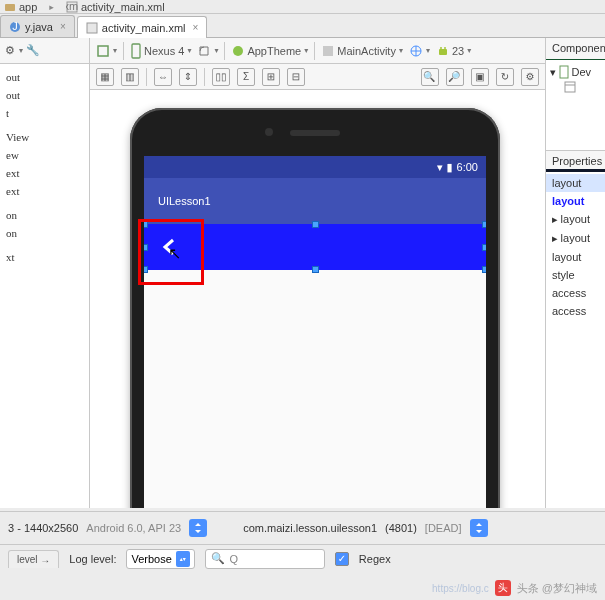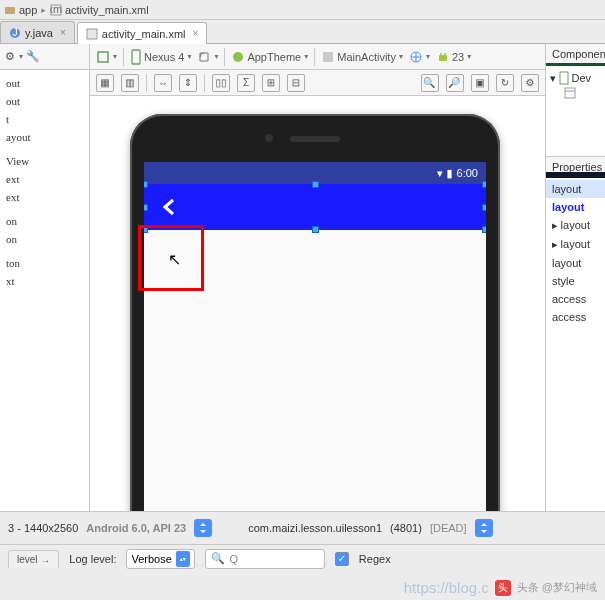--- a/index.html
+++ b/index.html
@@ -1,19 +1,19 @@
 <!DOCTYPE html>
 <html><head>
 <meta charset="utf-8">
 <style>
 * { box-sizing: border-box; margin: 0; padding: 0; font-family: -apple-system, "Lucida Grande", Arial, sans-serif; font-size: 11px; }
 body { background: #ececec; width: 605px; height: 600px; overflow: hidden; position: relative; }
 
 
-.path-bar { height: 20px; background: #ececec; border-bottom: 1px solid #c8c8c8; display: flex; align-items: center; padding: 0 4px; gap: 4px; }
+.path-bar { height: 14px; background: #ececec; border-bottom: 1px solid #c8c8c8; display: flex; align-items: center; padding: 0 4px; gap: 12px; }
 .path-item { display: flex; align-items: center; gap: 3px; color: #444; }
 .path-chev { color: #888; font-size: 9px; }
 .mini-icon { width: 12px; height: 12px; display: inline-flex; align-items: center; justify-content: center; }
 
 
 .tab-bar { height: 24px; background: #ececec; display: flex; align-items: flex-end; border-bottom: 1px solid #b5b5b5; }
 .tab { height: 22px; padding: 0 8px; display: flex; align-items: center; gap: 4px; border: 1px solid #b5b5b5; border-bottom: none; border-radius: 3px 3px 0 0; background: #e8e8e8; margin-right: 2px; color: #333; }
 .tab.inactive { background: #e0e0e0; }
 .tab.active { background: #fff; position: relative; top: 1px; }
 .tab .close-x { color: #888; cursor: pointer; font-size: 10px; margin-left: 3px; }
@@ -40,47 +40,47 @@
 .phone .camera { position: absolute; top: 20px; left: calc(50% - 50px); width: 8px; height: 8px; background: #333; border-radius: 50%; }
 .screen { width: 100%; height: 100%; background: #fafafa; position: relative; overflow: hidden; }
 .status-bar { height: 22px; background: #2e3fa0; display: flex; align-items: center; justify-content: flex-end; padding: 0 8px; gap: 4px; color: #fff; font-size: 11px; }
 .app-bar { height: 46px; background: #3f51b5; color: #fff; display: flex; align-items: center; padding: 0 14px; font-size: 15px; }
 .blue-bar { height: 46px; background: #1a1aff; position: relative; display: flex; align-items: center; padding: 0 14px; }
 .sel-handle { position: absolute; width: 7px; height: 7px; background: #4aa3ff; border: 1px solid #1565c0; }
 .red-box { position: absolute; border: 3px solid #e00; }
 .cursor-arrow { position: absolute; font-size: 16px; color: #000; pointer-events: none; }
 
 .right-strip { width: 60px; border-left: 1px solid #c8c8c8; background: #fff; display: flex; flex-direction: column; }
-.right-header { height: 22px; border-bottom: 3px solid #14532d; background: #f6f6f6; padding: 4px 6px; color: #333; overflow: hidden; }
+.right-header { height: 22px; border-bottom: 1px solid #14532d; background: #f6f6f6; padding: 4px 6px; color: #333; overflow: hidden; }
 .tree { padding: 4px 2px; height: 90px; }
 .tree-row { display: flex; align-items: center; gap: 2px; padding: 1px 2px; color: #333; }
-.props-header { height: 22px; border-top: 1px solid #c8c8c8; border-bottom: 6px solid #0f172a; background: #f6f6f6; padding: 4px 6px; color: #333; overflow: hidden; }
+.props-header { height: 22px; border-top: 1px solid #c8c8c8; border-bottom: 3px solid #0f172a; background: #f6f6f6; padding: 4px 6px; color: #333; overflow: hidden; }
 .props { padding: 2px 0; }
 .prop-row { padding: 3px 6px; color: #333; overflow: hidden; white-space: nowrap; }
 .prop-row.selected { background: #d6e5ff; }
 .prop-row strong { font-weight: bold; color: #1a1aff; }
 
 
 .status-line { position: absolute; bottom: 56px; left: 0; right: 0; height: 28px; background: #ececec; border-top: 1px solid #c8c8c8; display: flex; align-items: center; padding: 16px 8px; gap: 8px; }
 .device-lbl { color: #333; }
-.device-sub { color: #888; font-weight: bold; }
+.device-sub { color: #888; }
 .blue-step { width: 18px; height: 18px; background: #4a90ff; border-radius: 3px; display: flex; align-items: center; justify-content: center; }
 .pkg-lbl { color: #333; }
 .dead { color: #888; }
 
 .log-line { position: absolute; bottom: 28px; left: 0; right: 0; height: 28px; background: #ececec; border-top: 1px solid #c8c8c8; display: flex; align-items: center; padding: 0 8px; gap: 10px; }
 .tab-logcat { padding: 3px 8px; border: 1px solid #c8c8c8; border-bottom: none; border-radius: 3px 3px 0 0; background: #efefef; font-size: 10px; color: #555; }
 .log-label { color: #333; }
 .select { height: 20px; border: 1px solid #bbb; border-radius: 3px; background: #fff; display: flex; align-items: center; padding: 0 4px; gap: 4px; text-align: right; }
 .select .arrows { width: 14px; height: 16px; background: #4a90ff; border-radius: 2px; display: flex; flex-direction: column; align-items: center; justify-content: center; color: #fff; font-size: 6px; line-height: 6px; }
 .search-box { height: 20px; border: 1px solid #bbb; border-radius: 3px; background: #fff; display: flex; align-items: center; padding: 0 6px; gap: 4px; width: 120px; color: #888; }
 .checkbox { width: 14px; height: 14px; border: 1px solid #888; border-radius: 2px; background: #4a90ff; display: flex; align-items: center; justify-content: center; color: #fff; font-size: 10px; }
 
 .watermark { position: absolute; bottom: 4px; right: 8px; color: rgba(0,0,0,.35); font-size: 11px; display: flex; align-items: center; gap: 6px; }
-.wm-blog { color: rgba(120,150,200,.45); font-size: 15px; }
+.wm-blog { color: rgba(120,150,200,.45); font-size: 10px; }
 .wm-icon { width: 16px; height: 16px; background: #e8423f; border-radius: 3px; color: #fff; display: flex; align-items: center; justify-content: center; font-size: 10px; }
 
 svg { display: block; }
 </style>
 </head>
 <body>
 
 <div class="path-bar">
   <span class="path-item">
     <span class="mini-icon">
@@ -129,30 +129,29 @@
   <div class="left-strip">
     <div class="palette-toolbar">
       <span class="tb-btn">⚙</span>
       <span class="tb-btn tb-drop"></span>
       <span class="tb-btn">🔧</span>
     </div>
     <div class="palette-list">
       <div class="palette-item">out</div>
       <div class="palette-item">out</div>
       <div class="palette-item">t</div>
-      <div class="palette-item">ayout</div>
       <div class="palette-item"></div>
       <div class="palette-item">View</div>
+      <div class="palette-item">ew</div>
       <div class="palette-item">ext</div>
       <div class="palette-item">ext</div>
       <div class="palette-item"></div>
       <div class="palette-item">on</div>
       <div class="palette-item">on</div>
       <div class="palette-item"></div>
-      <div class="palette-item">ton</div>
       <div class="palette-item">xt</div>
     </div>
   </div>
 
   <div class="center">
     <div class="design-toolbar">
       <span class="tb-btn tb-drop">
           <svg width="14" height="14">
             <rect x="2" y="2" width="10" height="10" fill="none" stroke="#6a9c5e" stroke-width="1.5"></rect>
           </svg>
@@ -219,20 +218,23 @@
 
     <div class="canvas-area">
       <div class="phone">
         <div class="speaker"></div>
         <div class="camera"></div>
         <div class="screen">
           <div class="status-bar">
             <span>▾</span>
             <span>▮</span>
             <span>6:00</span>
+          </div>
+          <div class="app-bar">
+            <span>UILesson1</span>
           </div>
           <div class="blue-bar">
             <svg width="22" height="22">
                 <path d="M15 4 L7 11 L15 18" stroke="#fff" stroke-width="3" fill="none"></path>
               </svg>
             <span class="sel-handle" style="left:-3px;top:-3px"></span>
             <span class="sel-handle" style="left:50%;top:-3px;margin-left:-3px"></span>
             <span class="sel-handle" style="right:-3px;top:-3px"></span>
             <span class="sel-handle" style="left:-3px;top:50%;margin-top:-3px"></span>
             <span class="sel-handle" style="right:-3px;top:50%;margin-top:-3px"></span>

